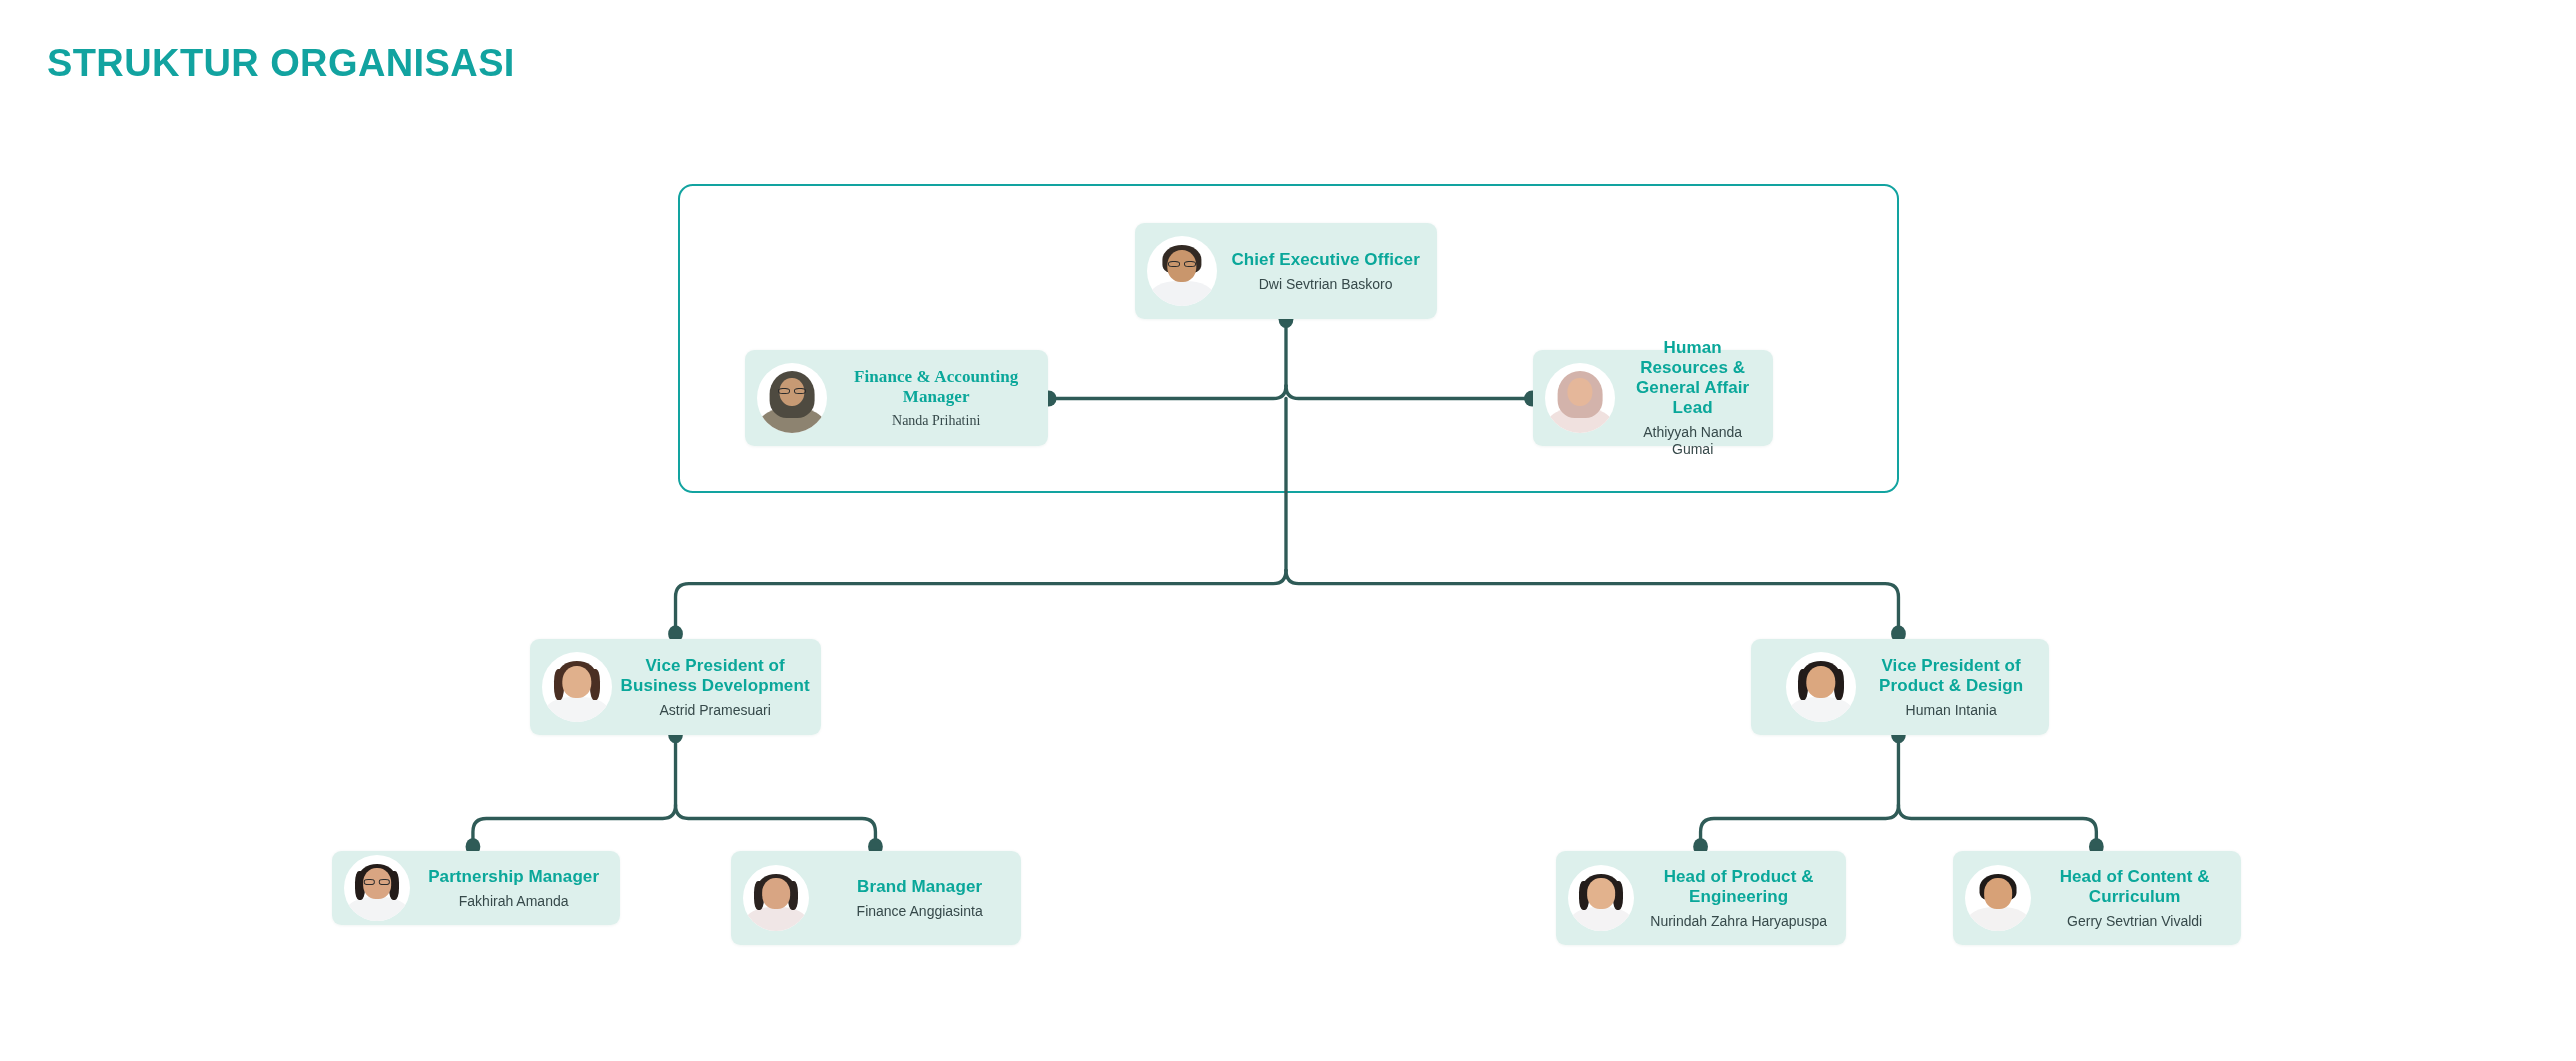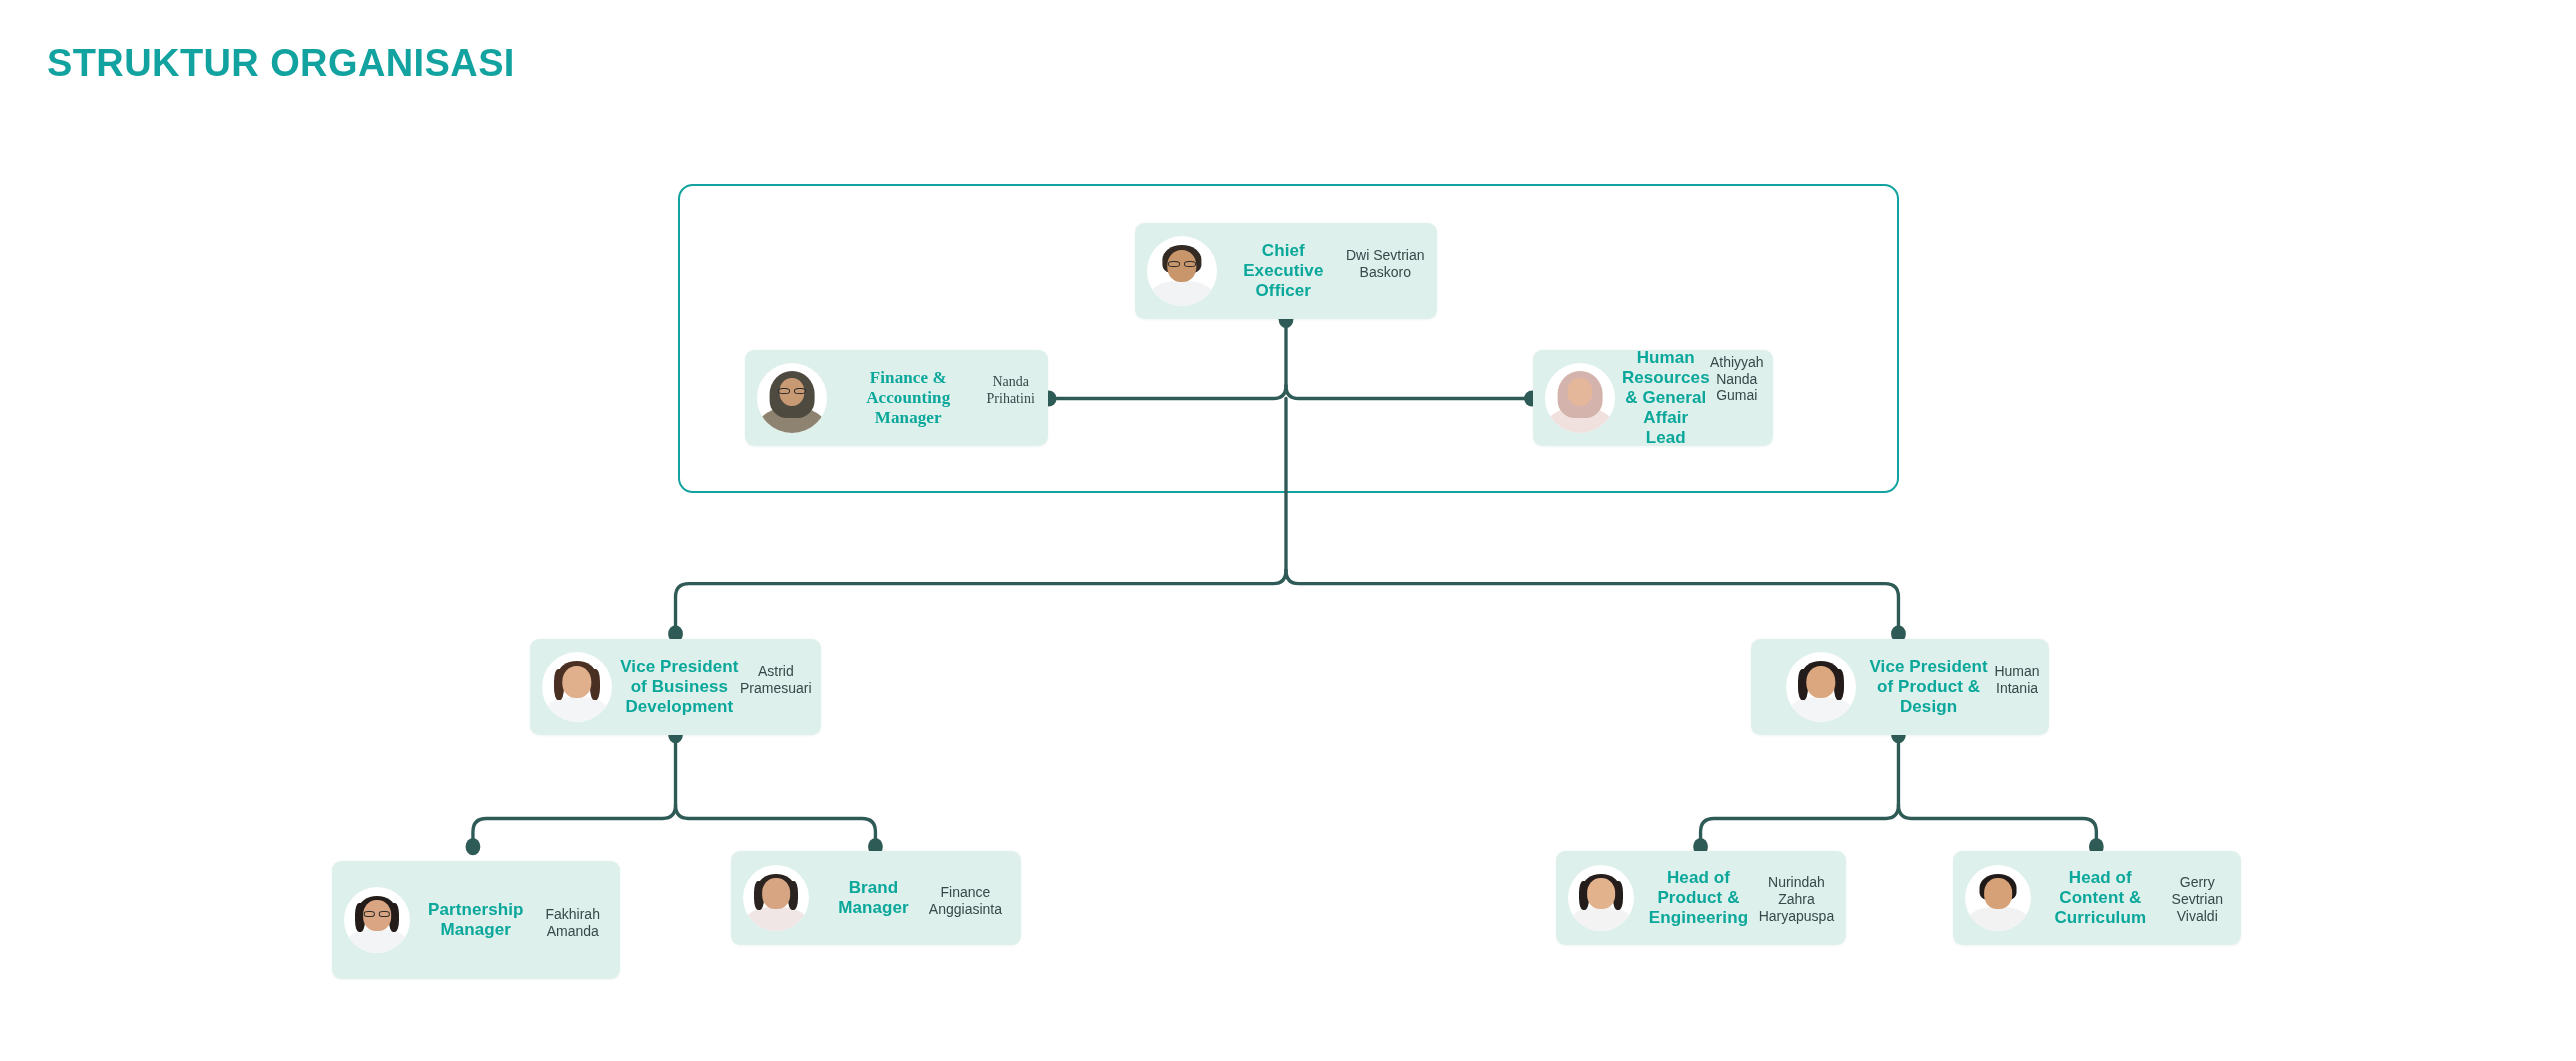--- a/index.html
+++ b/index.html
@@ -36,22 +36,22 @@
     box-shadow:0 0.7px 2.7px rgba(20,80,75,0.06);
   }
   .node .avatar{
     position:relative;flex:0 0 auto;
     width:70px;height:70px;border-radius:50%;
     background:#ffffff;margin-left:12px;
     overflow:hidden;
   }
   .node.small .avatar{width:66px;height:66px;}
   .node .text{
-    flex:1 1 auto;display:flex;flex-direction:row;
-    justify-content:center;
+    flex:1 1 auto;display:flex;flex-direction:column;
+    align-items:center;justify-content:center;
     padding:0 9.4px 0 6.7px;text-align:center;
   }
   .node .role{
     color:#0aa79a;font-weight:bold;font-size:17px;line-height:1.18;
     letter-spacing:0.1px;
   }
   .node .person{
     color:#36494a;font-size:14px;line-height:1.2;margin-top:6px;font-weight:normal;
   }
 
@@ -212,21 +212,21 @@
         <div class="hair" style="background:#231c1a;"></div>
         <div class="head" style="background:#dba77f;"></div>
       </div>
     </div>
     <div class="text">
       <div class="role">Vice President of Product &amp; Design</div>
       <div class="person">Human Intania</div>
     </div>
   </div>
 
-  <div class="node small" style="left:332px;top:851px;width:288px;height:118px;margin-top:10px;">
+  <div class="node small" style="left:332px;top:851px;width:288px;height:74px;">
     <div class="avatar">
       <div class="av">
         <div class="body" style="background:#f3f4f5;"></div>
         <div class="hairside l" style="background:#241c19;"></div>
         <div class="hairside r" style="background:#241c19;"></div>
         <div class="hair" style="background:#241c19;"></div>
         <div class="head" style="background:#d9a582;"></div>
         <div class="glasses"></div>
       </div>
     </div>

